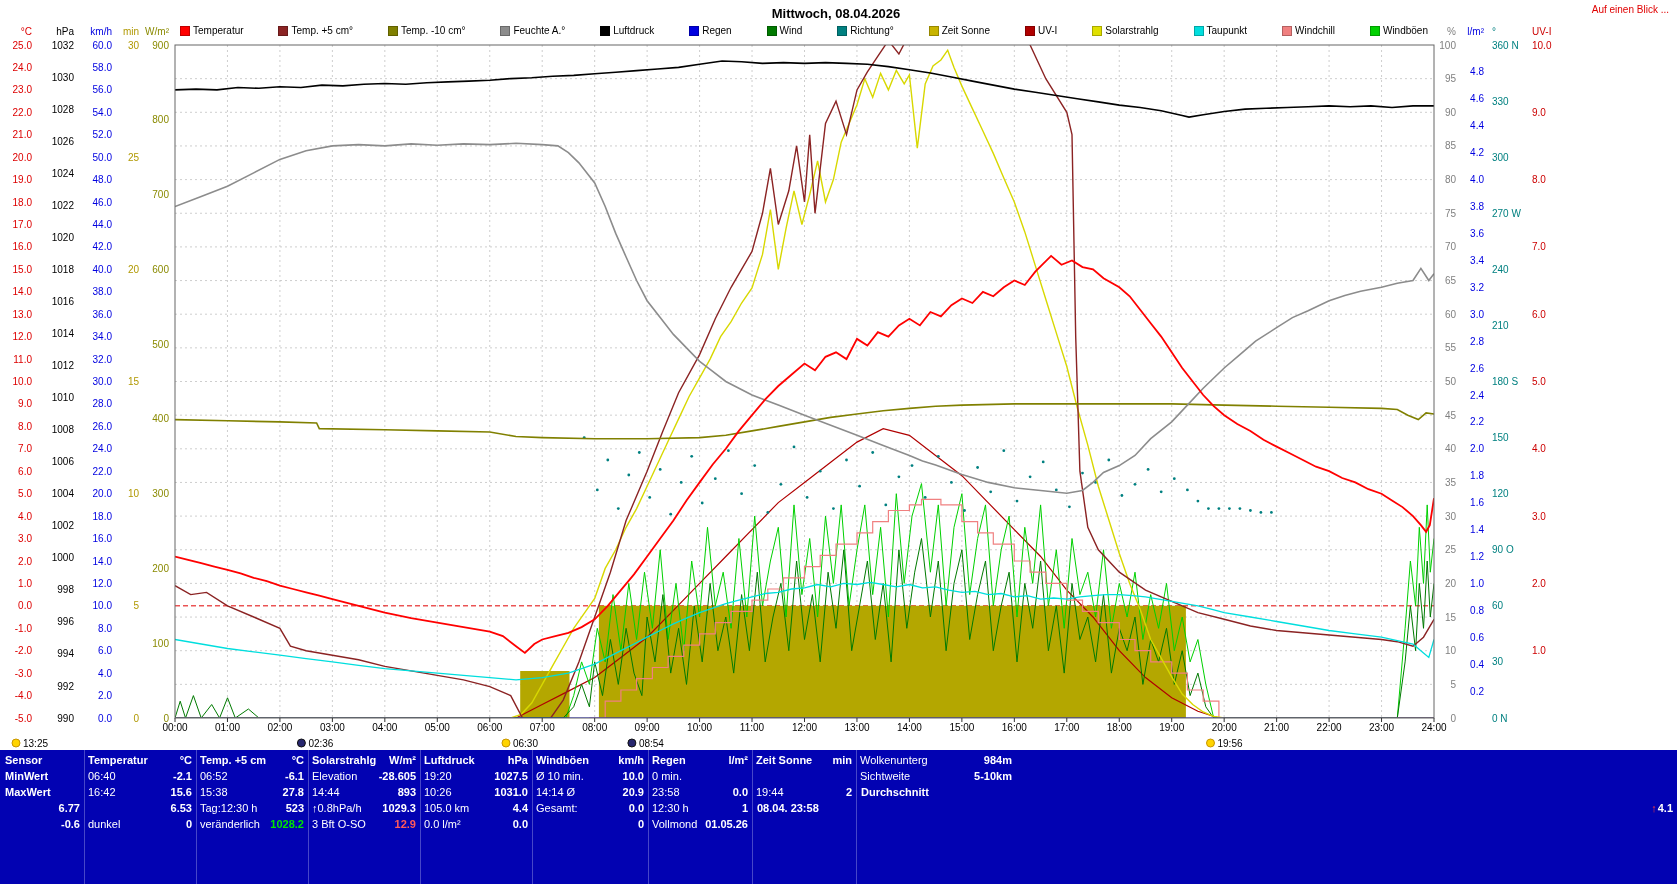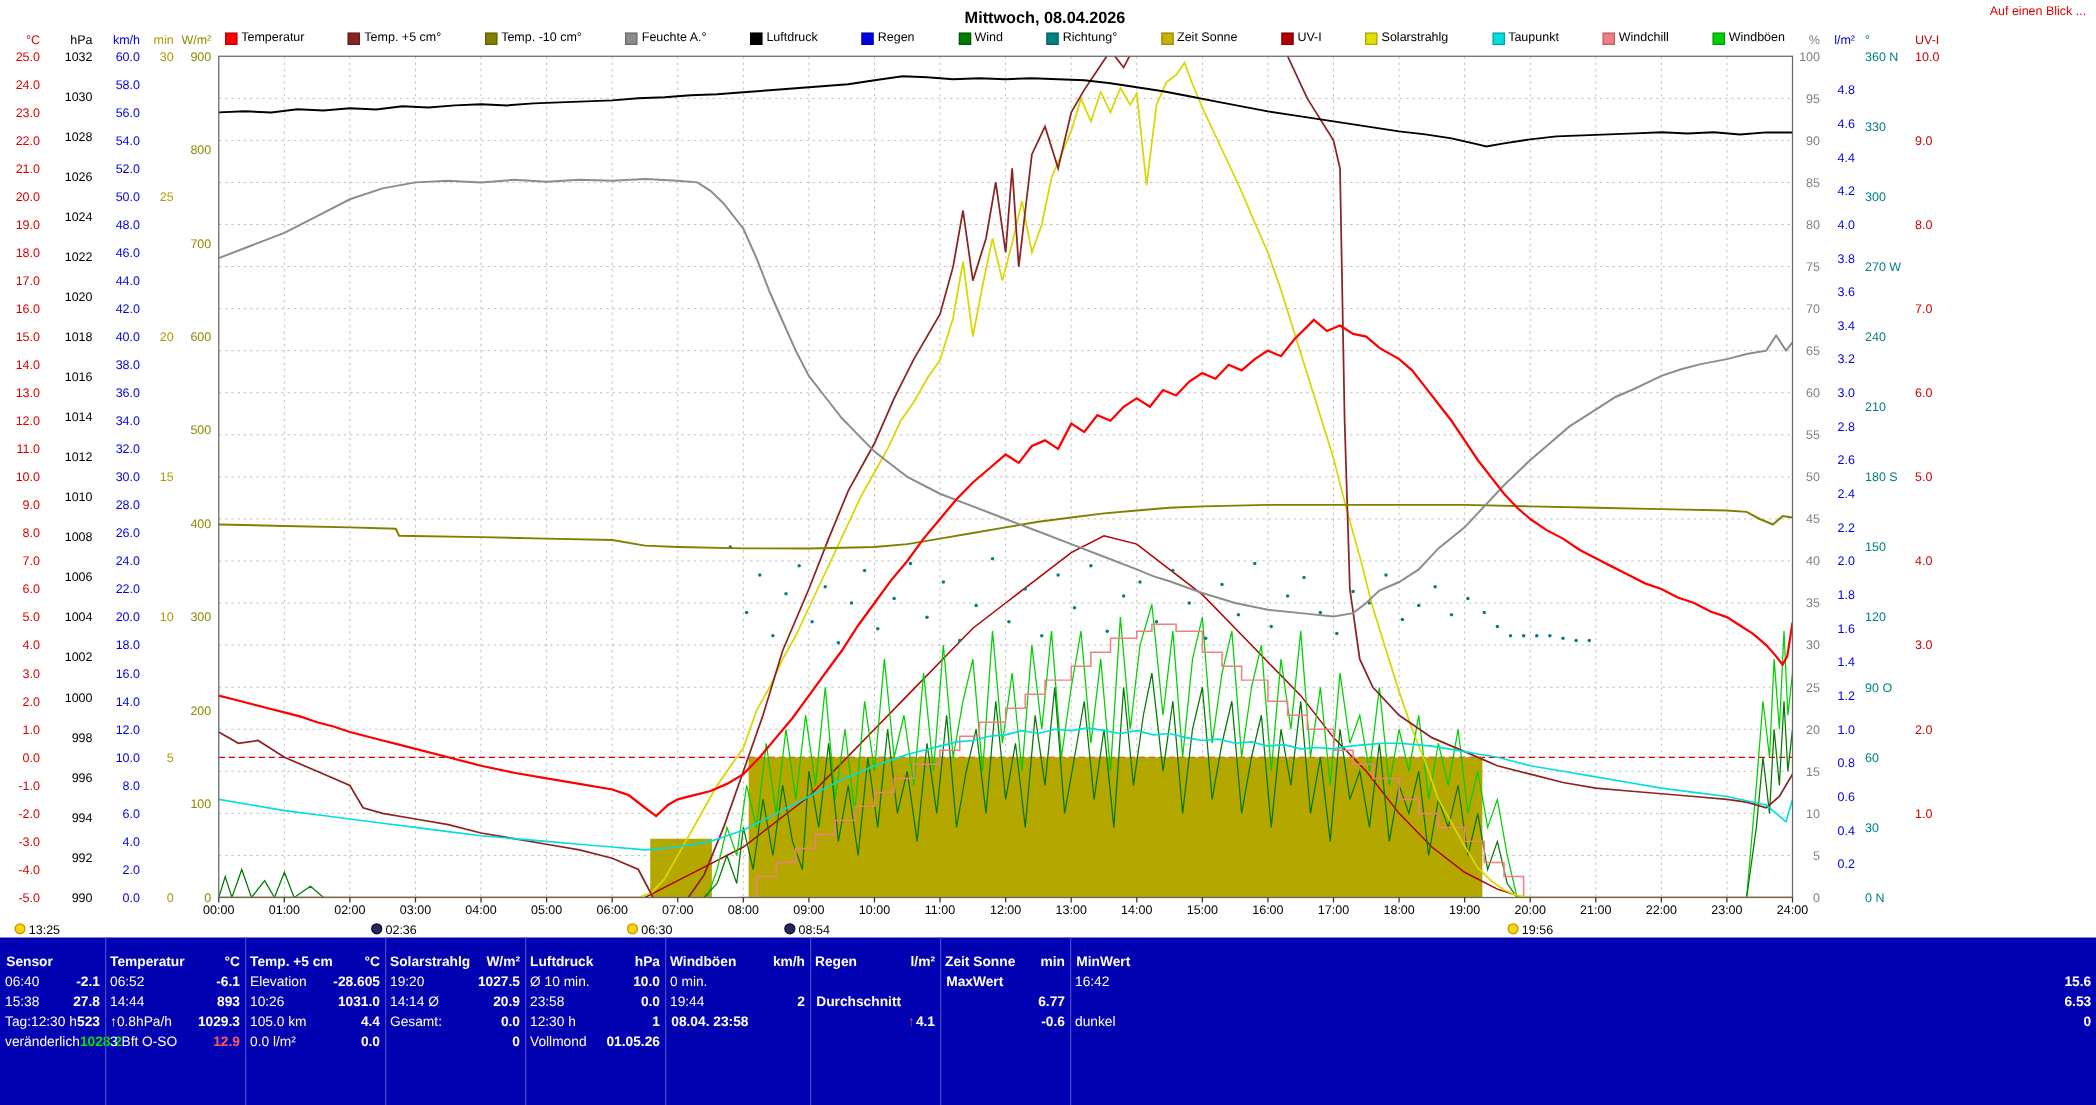--- a/index.html
+++ b/index.html
@@ -6,21 +6,21 @@
   body{width:1677px;height:884px;background:#ffffff;font-family:"Liberation Sans",sans-serif;position:relative;overflow:hidden;}
   #frame{position:absolute;inset:0;}
   #chart-svg{position:absolute;left:0;top:0;z-index:1;}
   #title{position:absolute;top:6px;left:0;width:1672px;text-align:center;font-size:13px;font-weight:bold;color:#000;z-index:2;}
   #aueb{position:absolute;top:4px;right:8px;font-size:10px;color:#e00000;z-index:3;cursor:pointer;white-space:nowrap;}
   #legend{position:absolute;left:180px;top:25px;width:1248px;display:flex;justify-content:space-between;align-items:center;font-size:10px;color:#000;z-index:2;}
   .lg-item{display:flex;align-items:center;gap:3px;white-space:nowrap;}
   .lg-chip{width:8px;height:8px;display:inline-block;border:1px solid rgba(0,0,0,.25);}
   svg text{font-family:"Liberation Sans",sans-serif;}
   #stats{position:absolute;left:0;top:750px;width:1677px;height:134px;background:#0202b2;color:#fff;font-size:11px;z-index:2;}
-  #stats-grid{position:relative;display:grid;grid-template-columns:84px 112px 112px 112px 112px 116px 104px 104px 1fr;grid-auto-rows:16px;padding-top:12px;}
+  #stats-grid{position:relative;display:grid;grid-template-columns:84px 112px 112px 112px 112px 116px 104px 104px 1fr;grid-auto-rows:16px;padding-top:2px;}
   .rowlab{font-weight:bold;padding:0 5px;line-height:16px;white-space:nowrap;}
   .cell{display:flex;justify-content:space-between;padding:0 4px;line-height:16px;}
   .cell span{white-space:nowrap;}
   .hdr span{font-weight:bold;}
   .r{font-weight:bold;}
   .green{color:#00e600;}
   .red{color:#ff5a5a;}
   .arrowred{color:#ff3c3c;font-weight:bold;margin-right:1px;}
   .info-inner{display:flex;justify-content:space-between;width:152px;}
   .sep{position:absolute;top:0;height:134px;width:1px;background:#4646c8;}
@@ -476,20 +476,26 @@
           <span class="r">km/h</span>
         </div>
         <div class="cell hdr">
           <span class="l">Regen</span>
           <span class="r">l/m²</span>
         </div>
         <div class="cell hdr">
           <span class="l">Zeit Sonne</span>
           <span class="r">min</span>
         </div>
+        <div class="cell">
+          <div class="info-inner">
+            <span class="l">Wolkenunterg</span>
+            <span class="r">984m</span>
+          </div>
+        </div>
         <div class="rowlab">MinWert</div>
         <div class="cell">
           <span class="l">06:40</span>
           <span class="r">-2.1</span>
         </div>
         <div class="cell">
           <span class="l">06:52</span>
           <span class="r">-6.1</span>
         </div>
         <div class="cell">
@@ -504,20 +510,26 @@
           <span class="l">Ø 10 min.</span>
           <span class="r">10.0</span>
         </div>
         <div class="cell">
           <span class="l">0 min.</span>
           <span class="r"></span>
         </div>
         <div class="cell">
           <span class="l"></span>
           <span class="r"></span>
+        </div>
+        <div class="cell">
+          <div class="info-inner">
+            <span class="l">Sichtweite</span>
+            <span class="r">5-10km</span>
+          </div>
         </div>
         <div class="rowlab">MaxWert</div>
         <div class="cell">
           <span class="l">16:42</span>
           <span class="r">15.6</span>
         </div>
         <div class="cell">
           <span class="l">15:38</span>
           <span class="r">27.8</span>
         </div>

